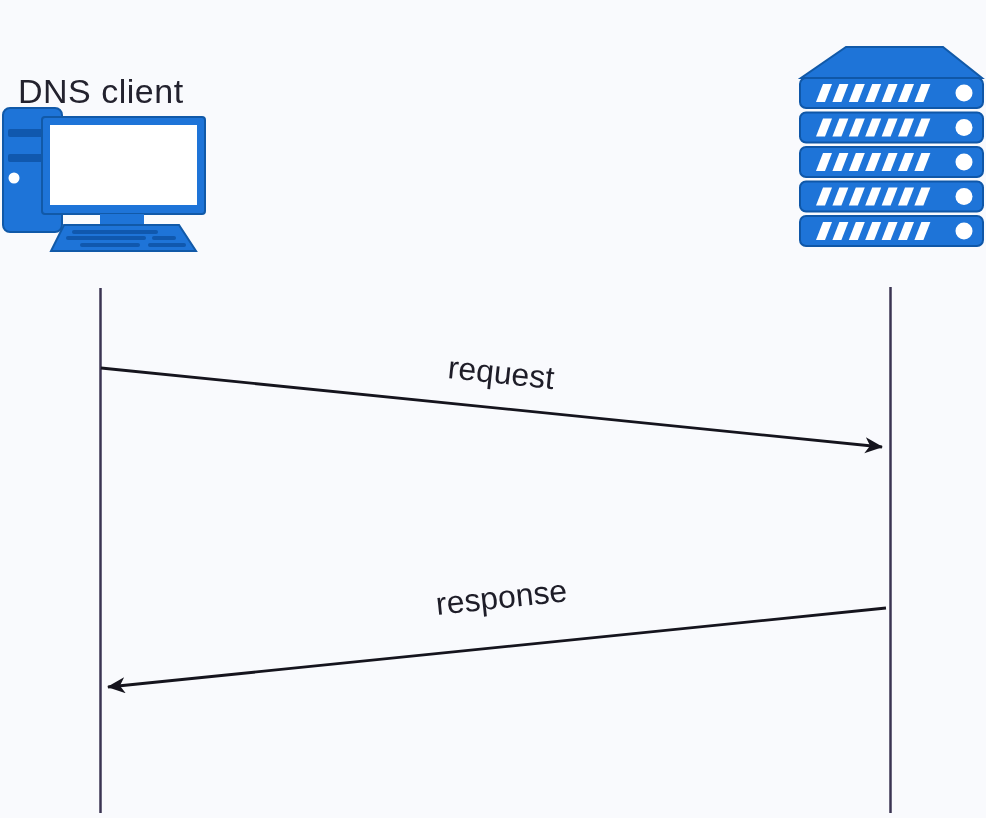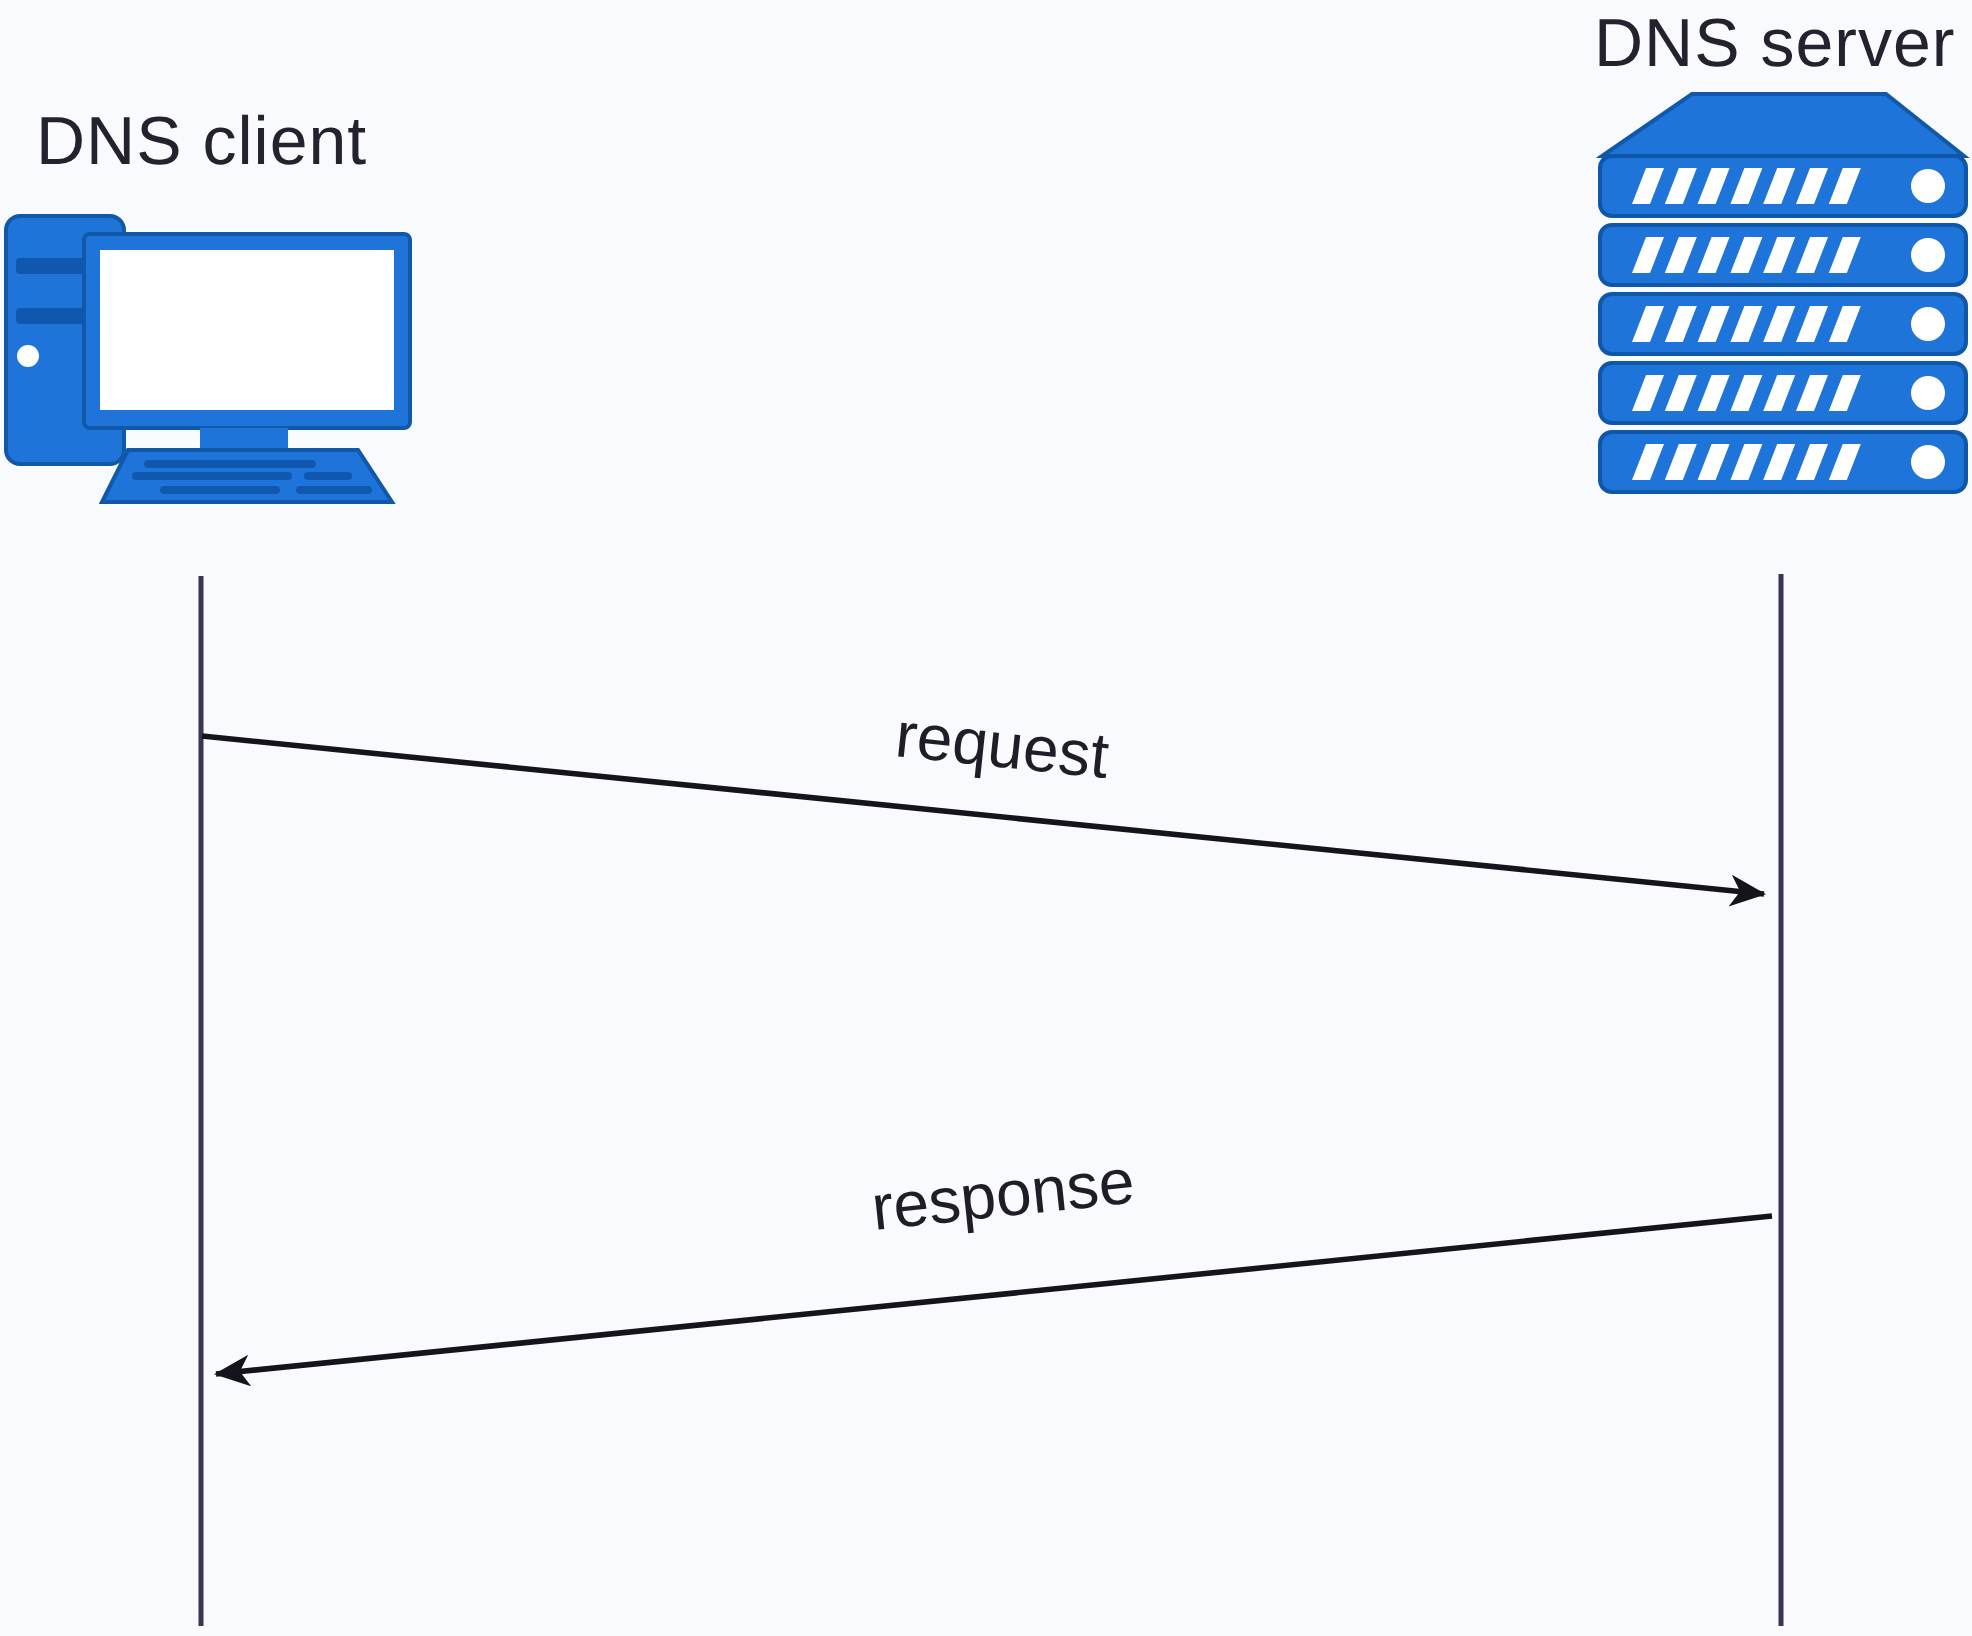--- a/index.html
+++ b/index.html
@@ -14,21 +14,21 @@
   }
 
   .actor-label {
     position: absolute;
     font-size: 34px;
     font-weight: 400;
     color: #23222e;
     letter-spacing: 0.5px;
     white-space: nowrap;
   }
-  .client-label { left: 18px; top: 52px; }
+  .client-label { left: 18px; top: 72px; }
   .server-label { left: 797px; top: 3px; }
 
   .icon-svg { position: absolute; }
   .client-icon { left: 0;   top: 105px; width: 210px; height: 150px; }
   .server-icon { left: 793px; top: 44px; width: 192px; height: 208px; }
 
   .wires {
     position: absolute;
     left: 0; top: 0;
     width: 986px; height: 818px;
@@ -44,21 +44,20 @@
   .request-label  { left: 448px; top: 349px; transform: rotate(6deg); }
   .response-label { left: 436px; top: 586px; transform: rotate(-6deg); }
 </style>
 </head>
 <body>
 
 <div class="stage">
 
   <div class="actor-label client-label">DNS client</div>
 
-  <div class="actor-label server-label">DNS server</div>
 
   <svg class="icon-svg client-icon" viewBox="0 0 210 150" xmlns="http://www.w3.org/2000/svg">
 
     <g>
       <rect x="3" y="3" width="59" height="124" rx="7" fill="#1e74d8" stroke="#1159a8" stroke-width="2"></rect>
       <rect x="8" y="24" width="49" height="8" rx="2" fill="#1058ae"></rect>
       <rect x="8" y="49" width="49" height="8" rx="2" fill="#1058ae"></rect>
       <circle cx="14" cy="73" r="5.5" fill="#ffffff"></circle>
     </g>
 

